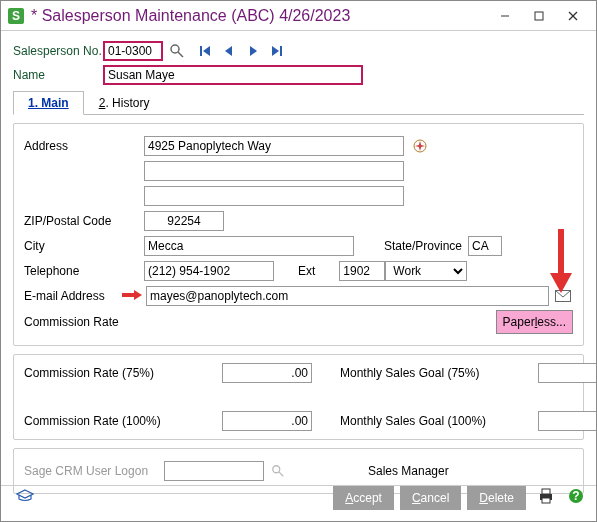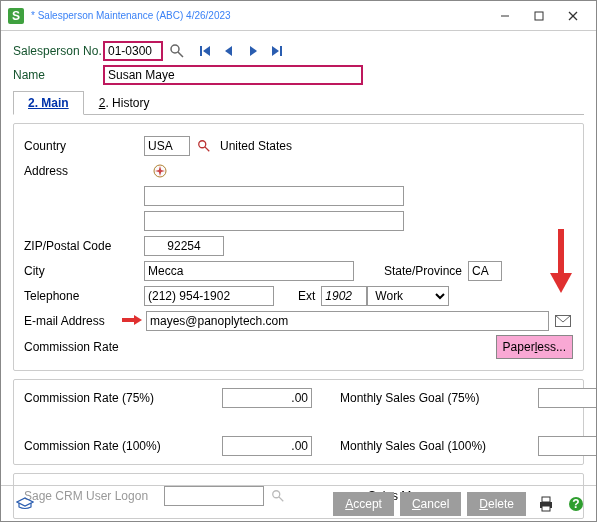--- a/index.html
+++ b/index.html
@@ -1,20 +1,20 @@
 <!DOCTYPE html>
 <html><head>
 <meta charset="utf-8">
 <style>
   * { box-sizing: border-box; font-family: "Segoe UI", Tahoma, sans-serif; font-size: 12px; }
   body { margin:0; background:#fff; width:597px; height:522px; border:1px solid #888; position:relative; }
   
   .titlebar { display:flex; align-items:center; height:30px; padding:0 6px; border-bottom:1px solid #ccc; }
   .appicon { width:18px; height:18px; margin-right:6px; }
-  .titletext { flex:1; color:#3b82f6; font-size:10px; }
+  .titletext { flex:1; color:#701a75; font-size:16px; }
   .winbtn { width:34px; height:24px; display:flex; align-items:center; justify-content:center; color:#333; }
   
   .body { padding:6px 12px 0 12px; }
   .row { display:flex; align-items:center; margin:4px 0; }
   .lbl { width:90px; color:#14532d; }
   .txtin { border:2px solid #be185d; background:#fff; height:20px; padding:1px 3px; }
   .iconbtn { width:20px; height:20px; display:flex; align-items:center; justify-content:center; margin-left:4px; color:#555; }
   .navicons svg { display:block; }
   
   .tabs { display:flex; border-bottom:1px solid #bbb; margin-top:6px; }
@@ -28,21 +28,21 @@
   .fin { border:1px solid #999; background:#fff; height:20px; padding:1px 3px; }
   .right { margin-left:auto; }
   .numr { text-align:right; }
   .halfgrid { display:grid; grid-template-columns: 170px 90px 170px 90px; row-gap:6px; column-gap:8px; align-items:center;gap:28px; }
   .halfgrid .k { }
   .halfgrid .v { }
   .paperless { border:1px solid #888; background:#f9a8d4; padding:3px 6px; height:24px; }
   .arrow { position:absolute; right:24px; top:228px; pointer-events:none; }
   .emailarrow { display:inline-block; margin:0 4px 0 2px; }
   
-  .footer { position:absolute; left:0; right:0; bottom:0; height:36px; border-top:1px solid #ccc; display:flex; align-items:center; padding:0 10px; gap:6px; }
+  .footer { position:absolute; left:0; right:0; bottom:0; height:36px; border-top:1px solid #ccc; display:flex; padding:0 10px; gap:6px; }
   .footer .spacer { flex:1; }
   .fbtn { background:#9d9d9d; color:#fff; border:none; height:24px; padding:0 12px; }
   .u { text-decoration:underline; }
   select.fin { height:20px; }
   .disabled { color:#999; }
 </style>
 </head>
 <body>
 
 <div class="titlebar">
@@ -107,38 +107,28 @@
         </span>
     </span>
   </div>
 
   <div class="row">
     <span class="lbl">Name</span>
     <input class="txtin" style="width: 260px;" value="Susan Maye">
   </div>
 
   <div class="tabs">
-    <div class="tab active"><span>2. Main</span></div>
+    <div class="tab active"><span>1. Main</span></div>
     <div class="tab"><span class="h">2</span>. History</div>
   </div>
 
   <div class="panel" style="position:relative;">
     <div class="frow">
-      <span class="flbl">Country</span>
-      <input class="fin" style="width: 46px;" value="USA">
-      <span class="iconbtn">
-          <svg width="14" height="14" viewBox="0 0 16 16">
-            <circle cx="6" cy="6" r="4" fill="none" stroke="#b33" stroke-width="1.5"></circle>
-            <line x1="9" y1="9" x2="14" y2="14" stroke="#b33" stroke-width="1.5"></line>
-          </svg>
-        </span>
-      <span style="margin-left:6px">United States</span>
-    </div>
-    <div class="frow">
       <span class="flbl">Address</span>
+      <input class="fin" style="width: 260px;" value="4925 Panoplytech Way">
       <span class="iconbtn" style="margin-left:6px">
           <svg width="16" height="16" viewBox="0 0 16 16">
             <circle cx="8" cy="8" r="6" fill="#fafafa" stroke="#b08030" stroke-width="1"></circle>
             <polygon points="8,3 9.2,7 13,8 9.2,9 8,13 6.8,9 3,8 6.8,7" fill="#cc4444"></polygon>
           </svg>
         </span>
     </div>
     <div class="frow">
         <span class="flbl"></span>
         <input class="fin" style="width: 260px;" value="">
@@ -154,21 +144,21 @@
     <div class="frow">
       <span class="flbl">City</span>
       <input class="fin" style="width: 210px;" value="Mecca">
       <span style="margin-left:30px">State/Province</span>
       <input class="fin" style="width: 34px; margin-left: 6px;" value="CA">
     </div>
     <div class="frow">
       <span class="flbl">Telephone</span>
       <input class="fin" style="width: 130px;" value="(212) 954-1902">
       <span style="margin-left:24px">Ext</span>
-      <input class="fin" style="width: 46px; margin-left: 6px; font-style: italic;" value="1902">
+      <input class="fin" style="width: 46px; margin-left: 24px;" value="1902">
       <select class="fin" style="width:82px; "><option>Work</option></select>
     </div>
     <div class="frow">
       <span class="flbl" style="width:96px">E-mail Address</span>
       <span class="emailarrow"><svg width="20" height="10" viewBox="0 0 20 10">
             <rect x="0" y="3" width="12" height="4" fill="#e03030"></rect>
             <polygon points="12,0 20,5 12,10" fill="#e03030"></polygon>
           </svg></span>
       <input class="fin" style="flex: 1 1 0%;" value="mayes@panoplytech.com">
       <span class="iconbtn">

